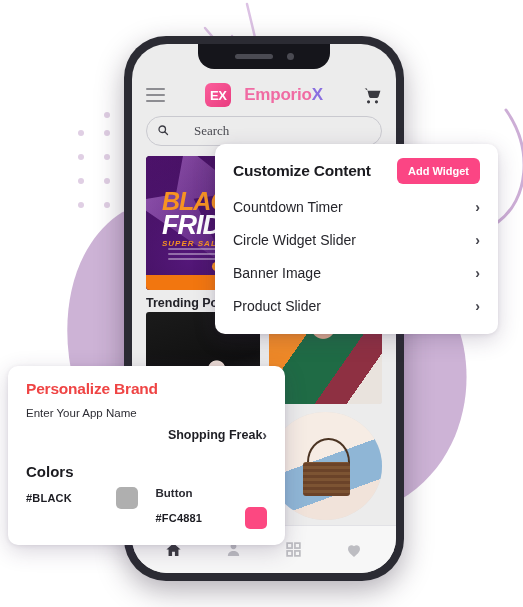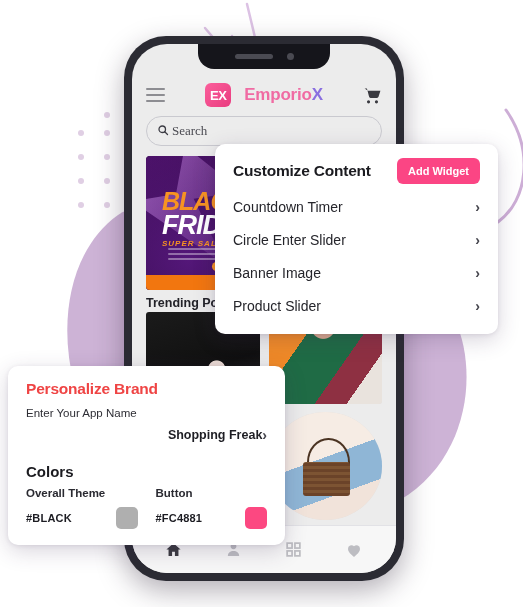--- a/index.html
+++ b/index.html
@@ -160,21 +160,21 @@
     top: 72px;
     left: 14px;
     right: 14px;
     height: 30px;
     border: 1px solid #c9c9cf;
     border-radius: 16px;
     background: #ececec;
     display: flex;
     align-items: center;
     padding: 0 10px;
-    gap: 3px;
+    gap: 25px;
     box-sizing: border-box;
   }
   .search-bar .txt {
     font-family: "Liberation Serif", serif;
     font-size: 13px;
     color: #4b4b52;
   }
 
   
   .banner {
@@ -615,21 +615,21 @@
     <div class="panel-head">
       <div class="panel-title">Customize Content</div>
       <button class="add-widget-btn">Add Widget</button>
     </div>
 
     <div class="widget-row">
       <span class="label">Countdown Timer</span>
       <span class="chev">›</span>
     </div>
     <div class="widget-row">
-      <span class="label">Circle Enter Slider</span>
+      <span class="label">Circle Widget Slider</span>
       <span class="chev">›</span>
     </div>
     <div class="widget-row">
       <span class="label">Banner Image</span>
       <span class="chev">›</span>
     </div>
     <div class="widget-row">
       <span class="label">Product Slider</span>
       <span class="chev">›</span>
     </div>
@@ -640,21 +640,20 @@
     <div class="brand-sublabel">Enter Your App Name</div>
     <div class="brand-value-row">
       <span class="val">Shopping Freak</span>
       <span class="chev">›</span>
     </div>
 
     <div class="colors-heading">Colors</div>
 
     <div class="color-cols">
       <div class="color-col">
-        <div class="color-label">Overall Theme</div>
         <div class="color-pick">
           <span class="color-hex">#BLACK</span>
           <span class="swatch" style="background:#AFAFAF"></span>
         </div>
       </div>
       <div class="color-col">
         <div class="color-label">Button</div>
         <div class="color-pick">
           <span class="color-hex">#FC4881</span>
           <span class="swatch" style="background:#FC4881"></span>

